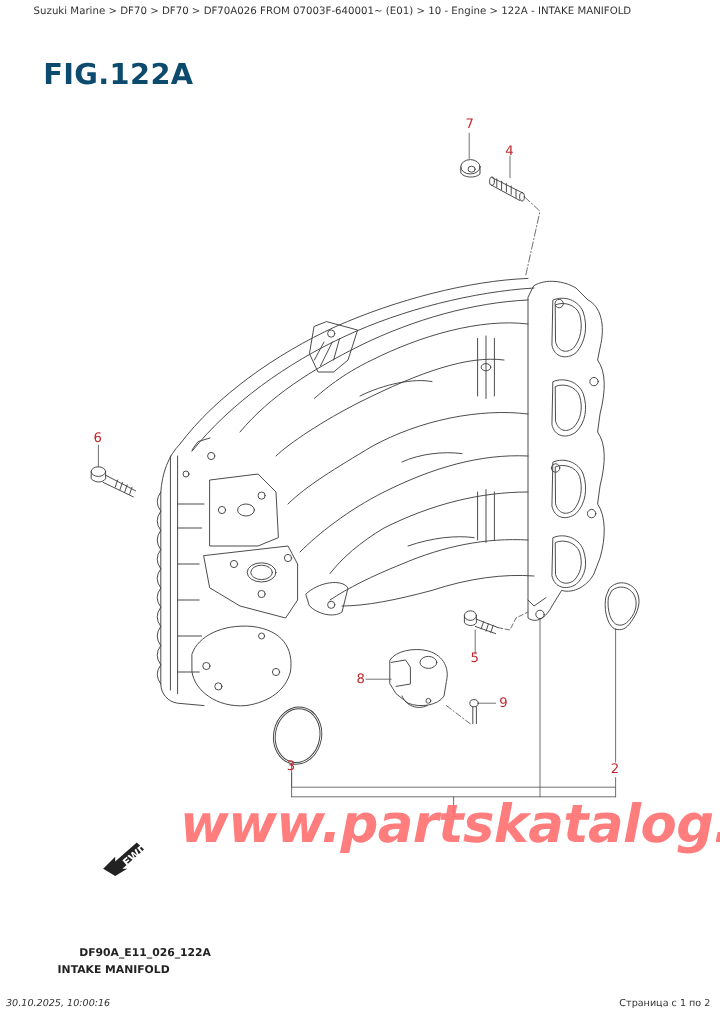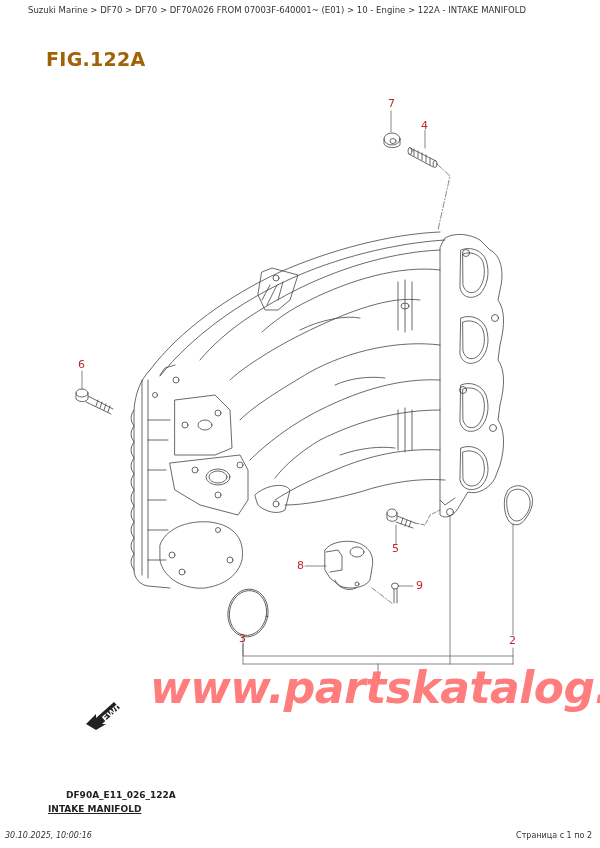--- a/index.html
+++ b/index.html
@@ -3,22 +3,22 @@
   <meta charset="utf-8">
   <style>
     * { margin: 0; padding: 0; box-sizing: border-box; }
     html, body { width: 600px; height: 848px; background: #ffffff; overflow: hidden; }
     body { position: relative; font-family: "DejaVu Sans", "Liberation Sans", sans-serif; color: #222; }
     .breadcrumb {
       position: absolute; left: 5px; top: 5px;
       font-size: 8.5px; color: #333; white-space: nowrap; margin-left: 23px;
     }
     .fig-title {
-      position: absolute; left: 46px; top: 48px;
-      font-size: 19px; font-weight: bold; color: #a16207; letter-spacing: 0.3px;
+      position: absolute; left: 36px; top: 48px;
+      font-size: 24px; font-weight: bold; color: #0c4a6e; letter-spacing: 0.3px;
     }
     .diagram {
       position: absolute; left: 0; top: 0; width: 600px; height: 848px;
     }
     .callout {
       position: absolute; font-size: 11px; color: #c0282d;
       font-family: "DejaVu Sans", sans-serif; line-height: 1;
     }
     .watermark {
       position: absolute; left: 150px; top: 662px;
@@ -28,21 +28,21 @@
     }
     .fwd {
       position: absolute; left: 84px; top: 698px; width: 40px; height: 34px;
     }
     .fig-code {
       position: absolute; left: 48px; top: 790px;
       font-size: 9px; font-weight: bold; color: #222; padding-left: 18px;
     }
     .fig-name {
       position: absolute; left: 48px; top: 804px;
-      font-size: 9px; font-weight: bold; color: #222; text-decoration: underline;
+      font-size: 9px; font-weight: bold; color: #222;
     }
     .footer-left {
       position: absolute; left: 5px; top: 831px; font-size: 8px; color: #333; font-style: italic;
     }
     .footer-right {
       position: absolute; right: 8px; top: 831px; font-size: 8px; color: #333;
     }
   </style>
 </head>
 <body>

